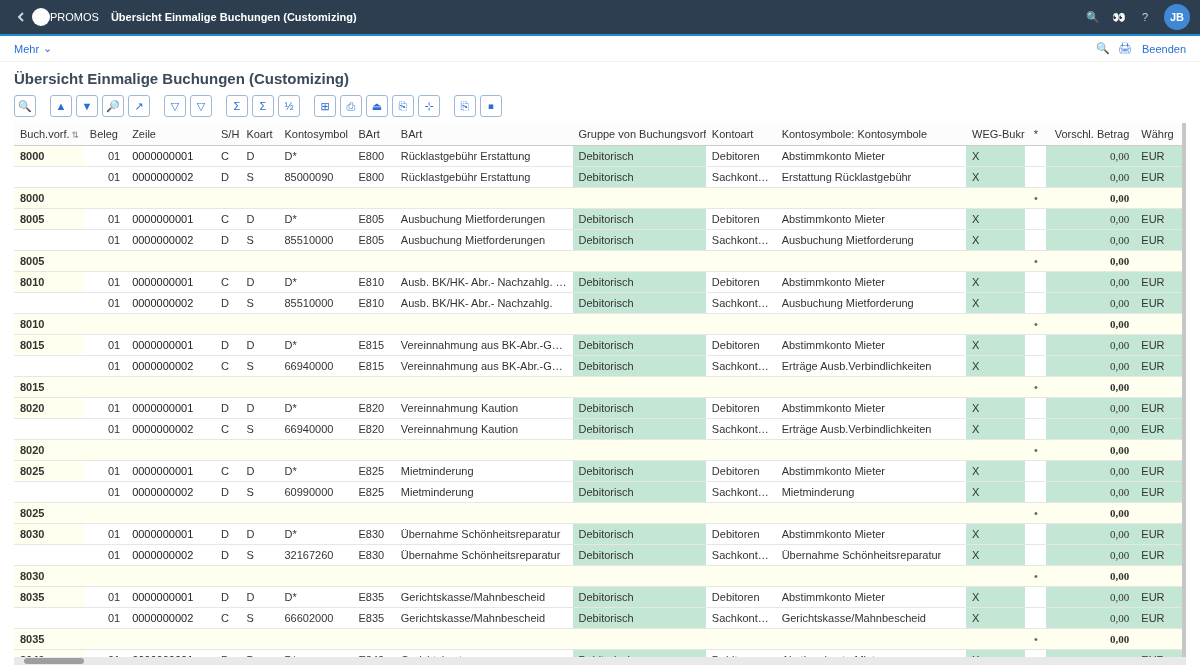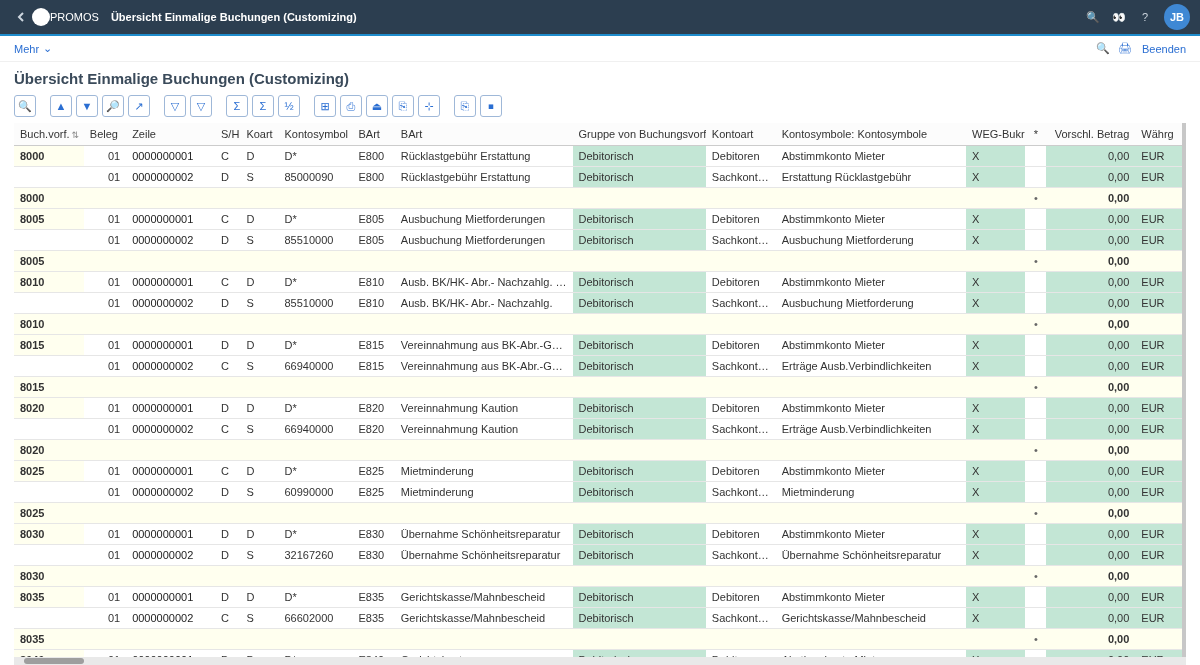--- a/index.html
+++ b/index.html
@@ -37,21 +37,21 @@
   .col-ksym { width:70px; }
   .col-bart { width:40px; }
   .col-text { width:168px; }
   .col-gruppe { width:126px; }
   .col-kontoart { width:66px; }
   .col-kfind { width:180px; }
   .col-weg { width:56px; }
   .col-star { width:20px; text-align:center; }
   td.col-star { text-align:center; color:#666; }
   .col-betrag { width:84px; text-align:right; }
-  td.col-betrag { text-align:right; }
+  td.col-betrag { text-align:right;font-family:Liberation Serif, serif; }
   .col-wahrg { width:44px; }
   .hl-green { background:#c3e6d5; }
   .group-summary td { background:#ffffef; }
   .zeile-cell { color:#222; }
   .hscroll { height:8px; background:#e9e9e9; display:flex; align-items:center; }
   .hscroll .thumb { width:60px; height:6px; background:#9e9e9e; border-radius:3px; margin-left:10px; }
 </style>
 </head>
 <body>
 

